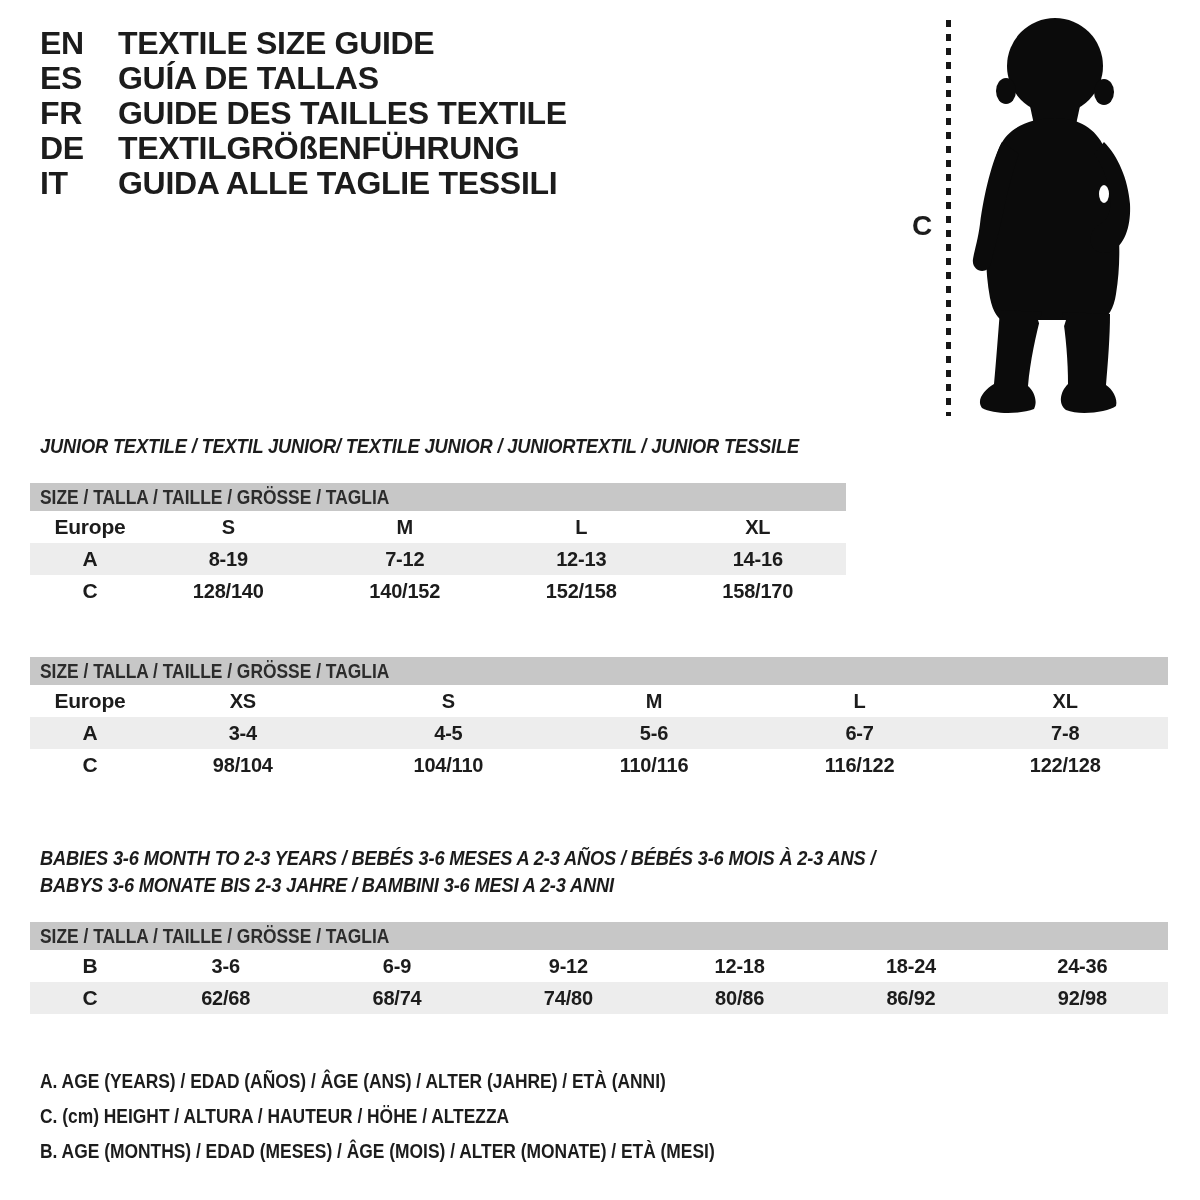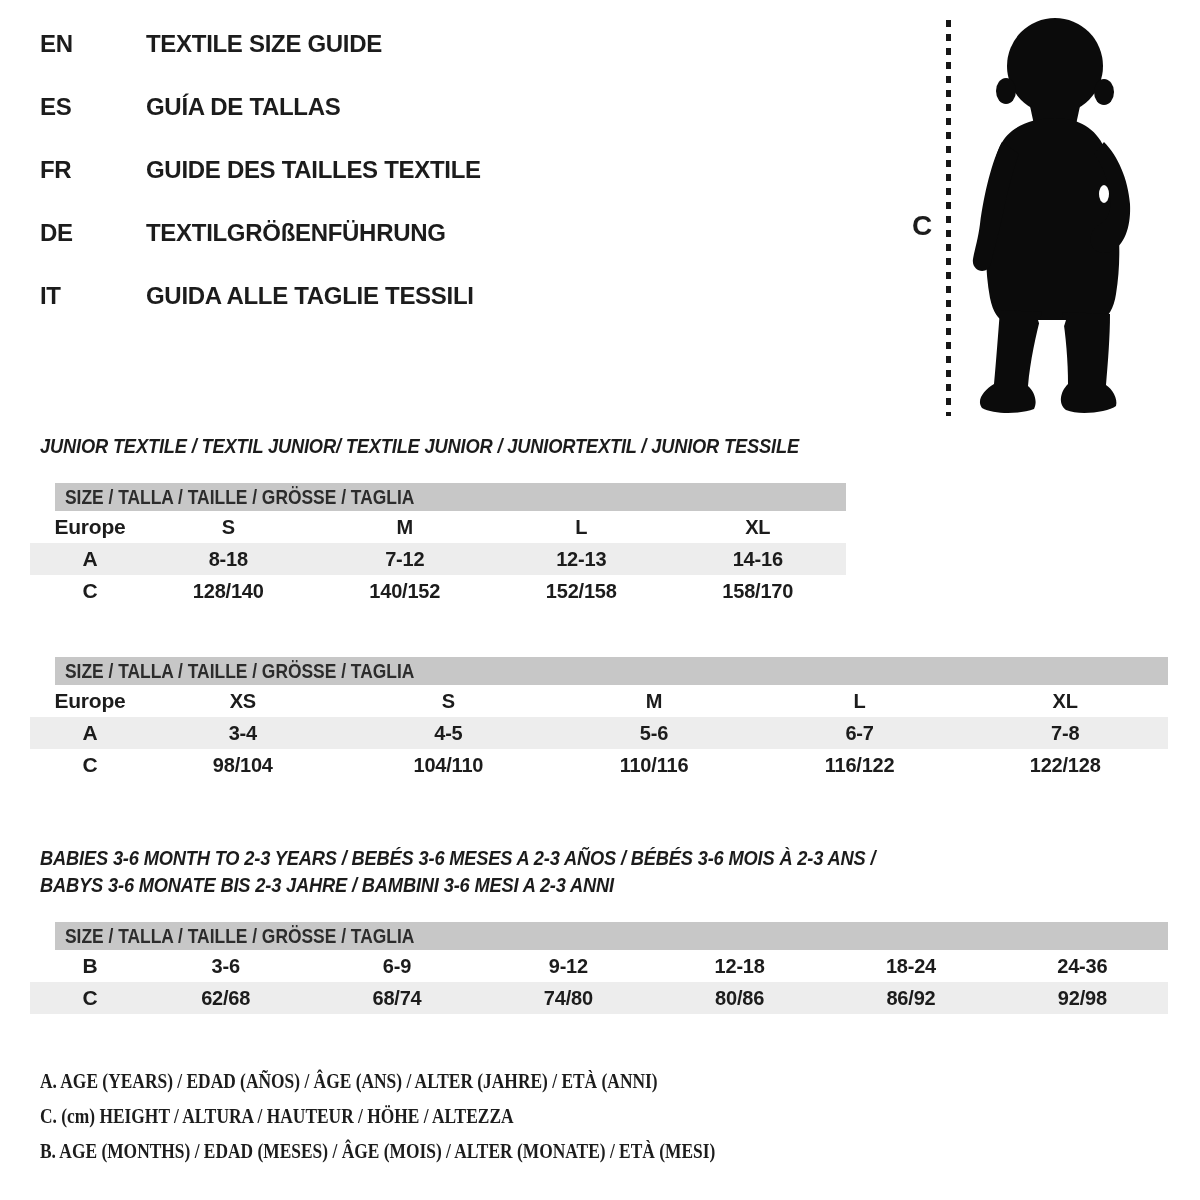--- a/index.html
+++ b/index.html
@@ -7,43 +7,43 @@
     width:1200px;height:1200px;position:relative;overflow:hidden;
     background:#ffffff;color:var(--txt,#1c1c1c);
     font-family:"Liberation Sans","DejaVu Sans",sans-serif;
     font-weight:bold;
   }
   .abs{position:absolute;}
   .cond{display:inline-block;transform:scaleX(0.87);transform-origin:0 50%;white-space:nowrap;}
 
   
   .langs{left:40px;top:26px;display:grid;grid-template-columns:78px auto;
-         font-size:24px;line-height:35px;letter-spacing:-0.3px;gap:28px;}
+         font-size:32px;line-height:35px;letter-spacing:-0.3px;}
   .langs .code{}
   .langs .lab{}
 
   
   .figure{left:900px;top:0;width:260px;height:432px;}
   .dashline{position:absolute;left:46px;top:20px;width:5px;height:396px;
     background:repeating-linear-gradient(to bottom,#161616 0 7px,transparent 7px 14px);}
   .clabel{position:absolute;left:12px;top:210px;font-size:28px;}
   .baby{position:absolute;left:58px;top:14px;}
 
   
   .sec{left:30px;}
   .sec-title{margin:6px 0 0 10px;font-size:21px;line-height:27px;letter-spacing:-0.2px;font-style:italic;}
   .bar{margin-top:24px;background:var(--bar,#c7c7c7);height:28px;line-height:28px;
-       padding-left:10px;font-size:20px;color:#2c2c2c;margin-left:25px;}
+       padding-left:10px;font-size:20px;color:#2c2c2c;}
   table{border-collapse:collapse;width:100%;table-layout:fixed;font-size:20px;}
   td{height:32px;padding:0;text-align:center;letter-spacing:-0.2px;}
   td.lab{text-align:center;padding-left:10px;font-size:21px;}
   tr:nth-child(even){background:var(--alt,#ededed);}
 
   
-  .legend{left:40px;top:1064px;font-size:20px;line-height:35px;font-family:Liberation Serif, serif;}
+  .legend{left:40px;top:1064px;font-size:20px;line-height:35px;}
 </style>
 </head>
 <body style="--bar: #c7c7c7; --alt: #ededed; --txt: #1c1c1c;">
 
 <div class="abs langs">
     <span class="code">EN</span>
     <span class="lab">TEXTILE SIZE GUIDE</span>
     <span class="code">ES</span>
     <span class="lab">GUÍA DE TALLAS</span>
     <span class="code">FR</span>
@@ -92,21 +92,21 @@
       <tbody>
         <tr>
           <td class="lab">Europe</td>
           <td>S</td>
           <td>M</td>
           <td>L</td>
           <td>XL</td>
         </tr>
         <tr>
           <td class="lab">A</td>
-          <td>8-18</td>
+          <td>8-19</td>
           <td>7-12</td>
           <td>12-13</td>
           <td>14-16</td>
         </tr>
         <tr>
           <td class="lab">C</td>
           <td>128/140</td>
           <td>140/152</td>
           <td>152/158</td>
           <td>158/170</td>

